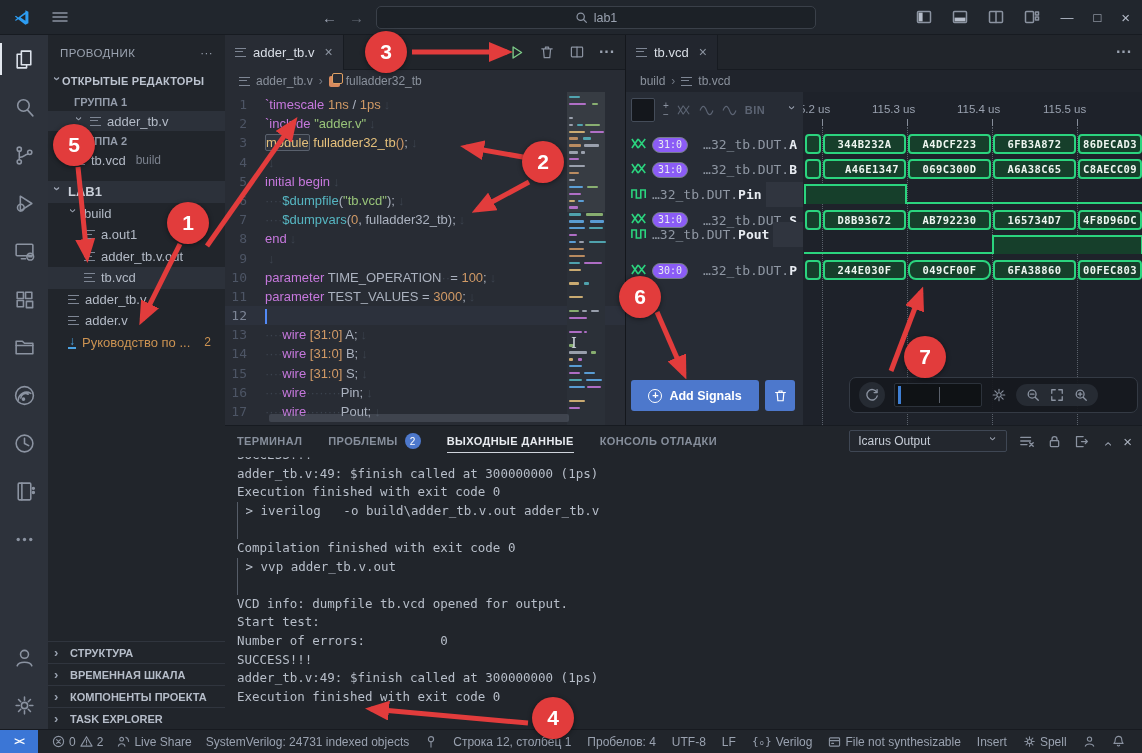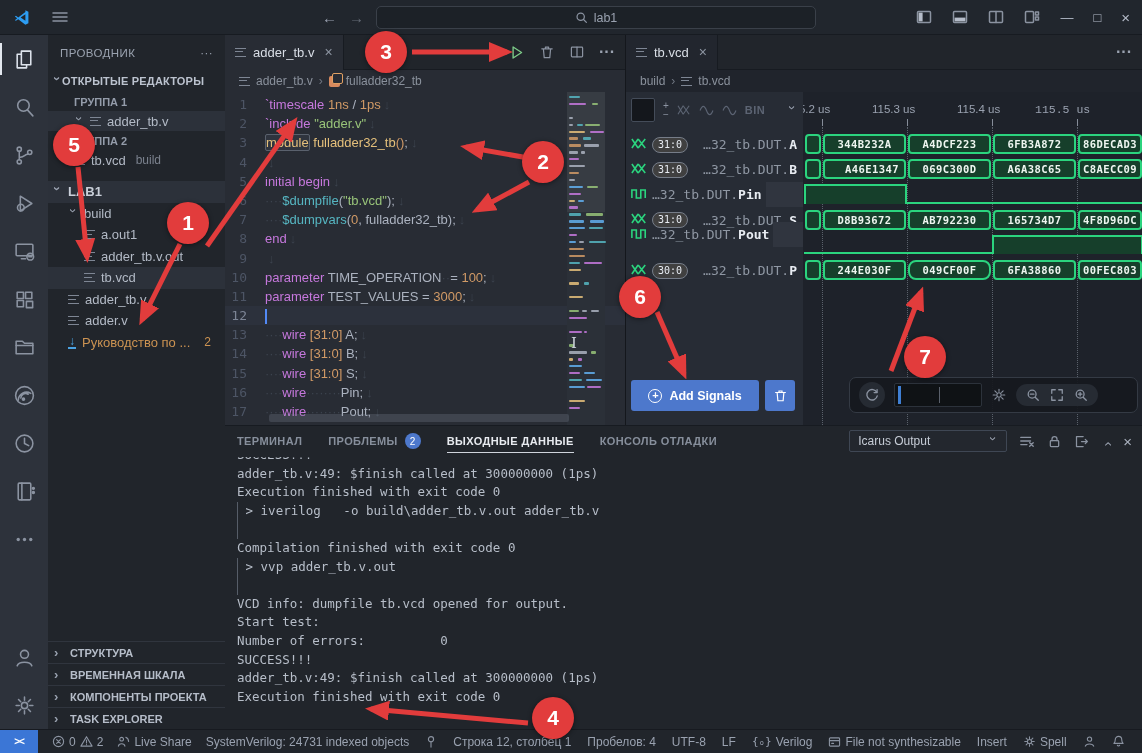--- a/index.html
+++ b/index.html
@@ -89,21 +89,21 @@
   .wv-area{position:absolute;left:177px;right:0;top:0;bottom:0;overflow:hidden;background:#1e222a;}
   .wlab{position:absolute;top:11px;width:70px;margin-left:-35px;text-align:left;font-size:11.5px;color:#9aa2b0;}
   .wtick{position:absolute;top:27px;height:7px;width:1px;background:#868d99;}
   .wgrid{position:absolute;top:35px;bottom:0;width:0;border-left:1px dotted rgba(190,200,212,.38);}
   .wrow{position:absolute;left:0;right:0;height:25px;}
   .wcell{position:absolute;top:2px;height:20px;border:2px solid var(--green,#2bd47e);border-radius:4px;background:#163f2b;color:#eef6f0;display:flex;align-items:center;justify-content:center;font-family:"DejaVu Sans Mono",monospace;font-weight:bold;font-size:10.5px;letter-spacing:.4px;overflow:hidden;}
   .bithigh{position:absolute;top:2px;height:19.5px;background:#163f2b;border-top:2px solid var(--green,#2bd47e);border-left:2px solid var(--green,#2bd47e);border-right:2px solid var(--green,#2bd47e);}
   .bitlow{position:absolute;top:19.5px;height:2px;background:var(--green,#2bd47e);}
   .sigrow{position:absolute;left:0;width:177px;height:25px;display:flex;align-items:center;padding-left:5px;}
   .sigico{flex:none;margin-right:5px;}
-  .rngpill{flex:none;border:1px solid #767d89;border-radius:8px;background:#404040;color:#e7ebf2;font-family:"DejaVu Sans Mono",monospace;font-size:10px;padding:0 5px;line-height:14px;}
+  .rngpill{flex:none;border:1px solid #767d89;border-radius:8px;background:#8b5cf6;color:#e7ebf2;font-family:"DejaVu Sans Mono",monospace;font-size:10px;padding:0 5px;line-height:14px;}
   .signame{margin-left:auto;font-family:"DejaVu Sans Mono",monospace;font-size:13px;color:#8f97a3;padding-right:6px;white-space:nowrap;}
   .signame b{color:#e8ecf2;font-weight:bold;}
   .bitbox{flex:none;width:40px;height:25px;background:#30353f;}
   .addsig{position:absolute;left:5px;bottom:14px;width:128px;height:31px;background:var(--accent,#4d78cc);border-radius:3px;color:#fff;display:flex;align-items:center;justify-content:center;gap:7px;font-size:12.5px;font-weight:bold;}
   .pluscirc{width:14px;height:14px;border:1.5px solid #fff;border-radius:50%;display:flex;align-items:center;justify-content:center;font-size:11px;font-weight:bold;line-height:1;}
   .wv-trash{position:absolute;left:139px;bottom:14px;width:30px;height:31px;background:var(--accent,#4d78cc);border-radius:3px;display:flex;align-items:center;justify-content:center;}
   .floatbar{position:absolute;right:4px;bottom:12px;width:289px;height:36px;background:rgba(22,25,30,.92);border:1px solid #343a44;border-radius:7px;display:flex;align-items:center;gap:9px;padding:0 9px;z-index:10;}
   .circbtn{width:26px;height:26px;border-radius:50%;background:#262b33;display:flex;align-items:center;justify-content:center;flex:none;}
   .scrub{width:88px;height:24px;background:#0f1215;border:1px solid #2c323b;border-radius:2px;position:relative;flex:none;}
   .scrub .cursorline{position:absolute;left:3px;top:2px;bottom:2px;width:3px;background:#3f7fd4;}
@@ -567,21 +567,21 @@
       <div class="wv-area" id="wave-area">
           <div class="wlab" style="left: 19px;">115.2 us</div>
           <div class="wtick" style="left: 19px;"></div>
           <div class="wgrid" style="left: 19px;"></div>
           <div class="wlab" style="left: 104px;">115.3 us</div>
           <div class="wtick" style="left: 104px;"></div>
           <div class="wgrid" style="left: 104px;"></div>
           <div class="wlab" style="left: 189px;">115.4 us</div>
           <div class="wtick" style="left: 189px;"></div>
           <div class="wgrid" style="left: 189px;"></div>
-          <div class="wlab" style="left: 267px; font-family: Liberation Mono, monospace;">115.5 us</div>
+          <div class="wlab" style="left: 275px;">115.5 us</div>
           <div class="wtick" style="left: 274px;"></div>
           <div class="wgrid" style="left: 274px;"></div>
           <div class="wrow" style="top: 40px;">
             <div class="wcell" style="left: 2px; width: 16px;"></div>
             <div class="wcell" style="left: 20px; width: 83px;">344B232A</div>
             <div class="wcell" style="left: 105px; width: 83px;">A4DCF223</div>
             <div class="wcell" style="left: 190px; width: 83px;">6FB3A872</div>
             <div class="wcell" style="left: 275px; width: 64px;">86DECAD3</div>
           </div>
           <div class="wrow" style="top: 65.2px;">

